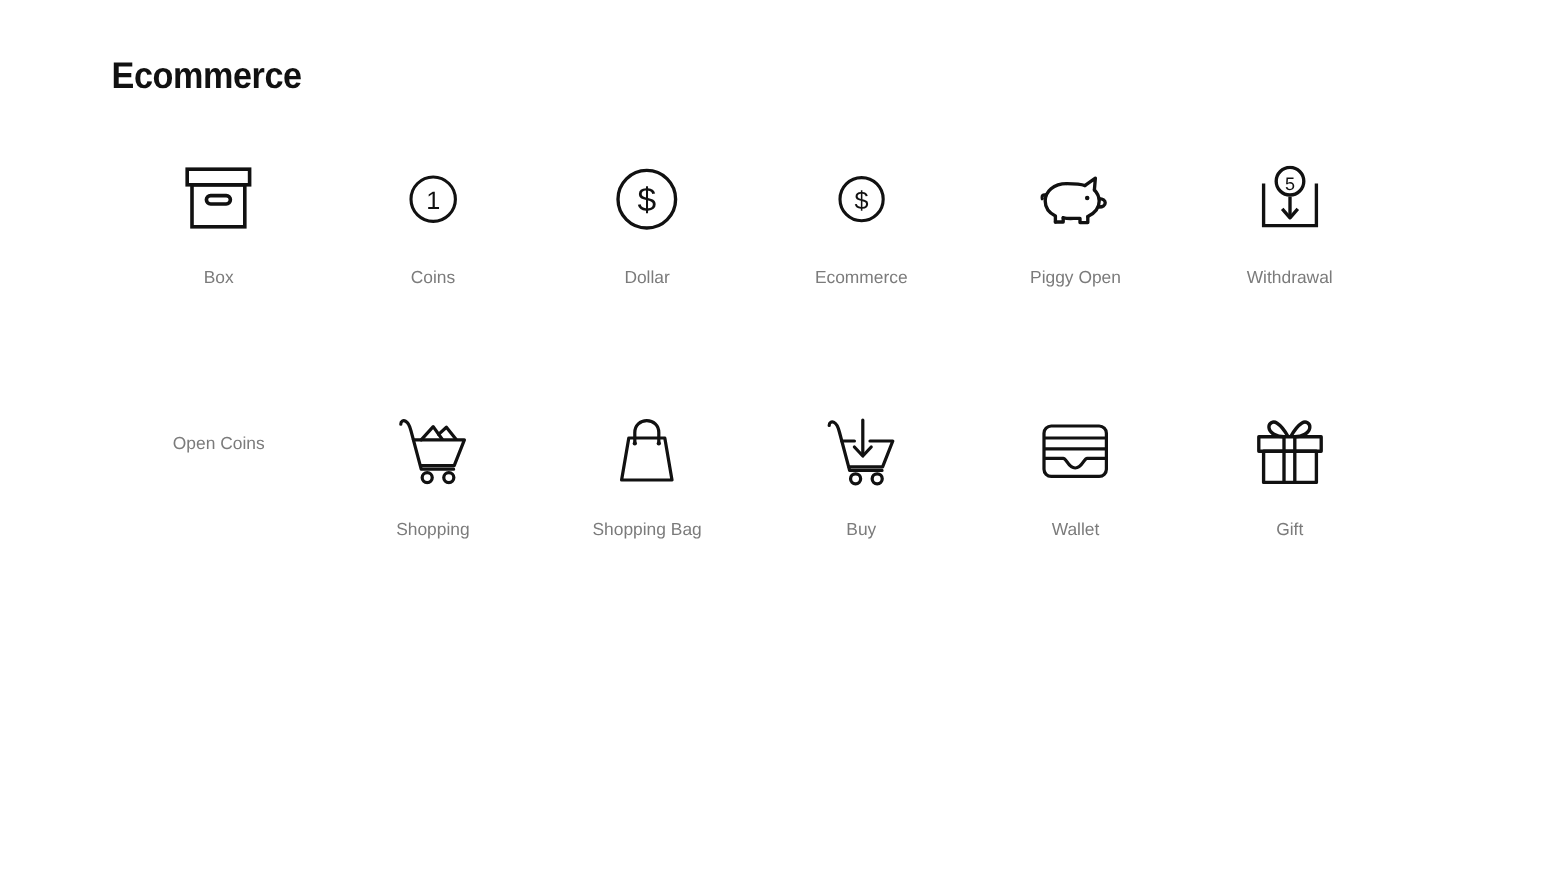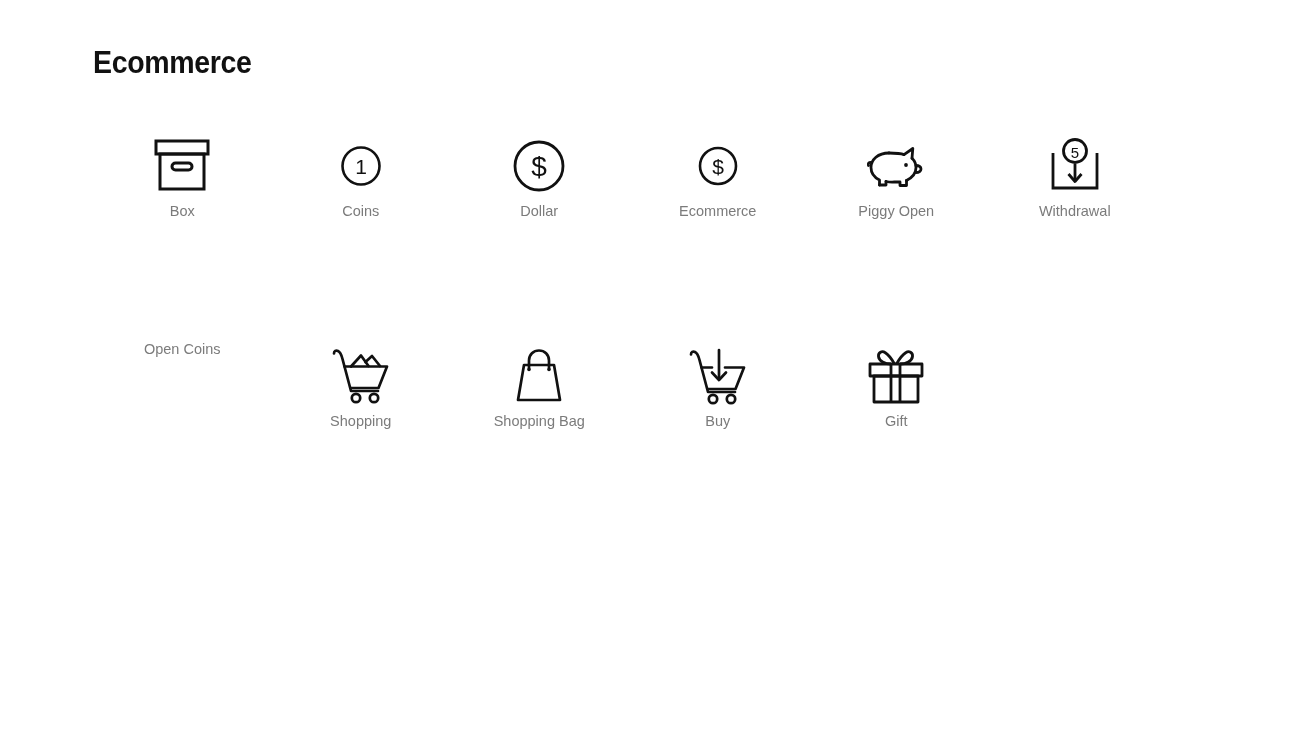--- a/index.html
+++ b/index.html
@@ -47,20 +47,21 @@
     height: 72px;
     width: 100%;
     display: flex;
     align-items: center;
     justify-content: center;
   }
   .icon-art svg {
     display: block;
   }
   .icon-label {
+    margin-top: 21px;
     font-family: "Liberation Sans", sans-serif;
     font-size: 14.5px;
     color: #7b7b7b;
     text-align: center;
     line-height: 18px;
     white-space: nowrap;
   }
 </style>
 </head>
 <body>
@@ -178,20 +179,31 @@
         <path d="M13.5 20.5 L24 20.5 M37 20.5 L56 20.5 L47.5 42 L19.5 42"></path>
         <circle cx="25" cy="52" r="4.2"></circle>
         <circle cx="43" cy="52" r="4.2"></circle>
         <path d="M31 3 L31 32"></path>
         <path d="M24 25.5 L31 33 L38 25.5"></path>
       </svg>
     </div>
     <div class="icon-label">Buy</div>
   </div>
 
+  <div class="icon-cell">
+    <div class="icon-art">
+      <svg width="58" height="48" viewBox="0 0 58 48" fill="none" stroke="#111111" stroke-width="2.7" stroke-linejoin="round">
+        <rect x="3" y="3" width="52" height="42" rx="6"></rect>
+        <path d="M3 13 L55 13"></path>
+        <path d="M3 22 L55 22"></path>
+        <path d="M3 30 L19 30 C22 30 23 38 29 38 C35 38 36 30 39 30 L55 30"></path>
+      </svg>
+    </div>
+    <div class="icon-label">Wallet</div>
+  </div>
 
   <div class="icon-cell">
     <div class="icon-art">
       <svg width="62" height="58" viewBox="0 0 62 58" fill="none" stroke="#111111" stroke-width="2.8" stroke-linejoin="round">
         <path d="M26 17 C20 17 14 14 13.5 9.5 C13 5.5 17 3.5 20 5.5 C24 8 27 12.5 29.5 17"></path>
         <path d="M35 17 C41 17 47 14 47.5 9.5 C48 5.5 44 3.5 41 5.5 C37 8 34 12.5 31.5 17"></path>
         <rect x="5" y="17" width="52" height="12"></rect>
         <rect x="9" y="29" width="44" height="26"></rect>
         <path d="M26 17 L26 55"></path>
         <path d="M35 17 L35 55"></path>

